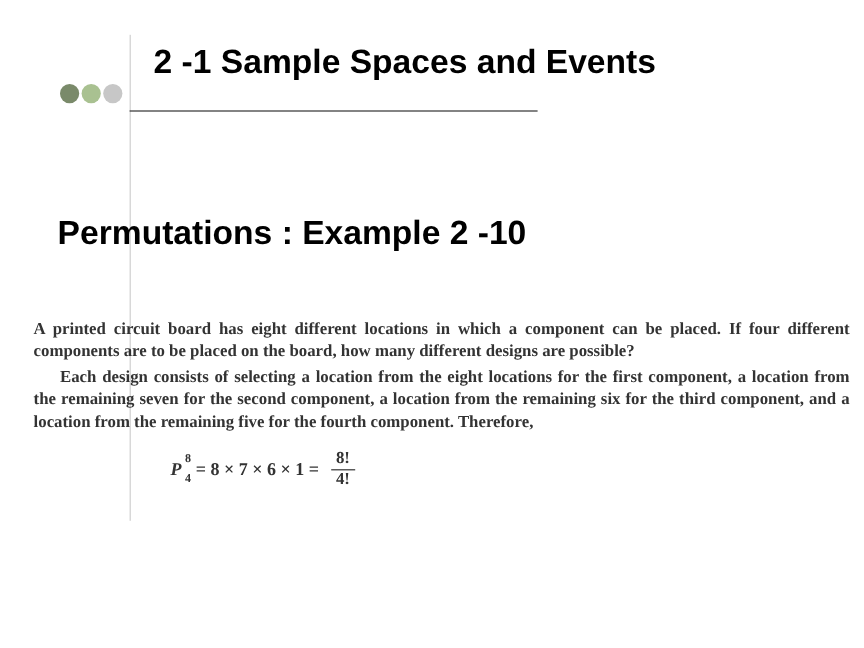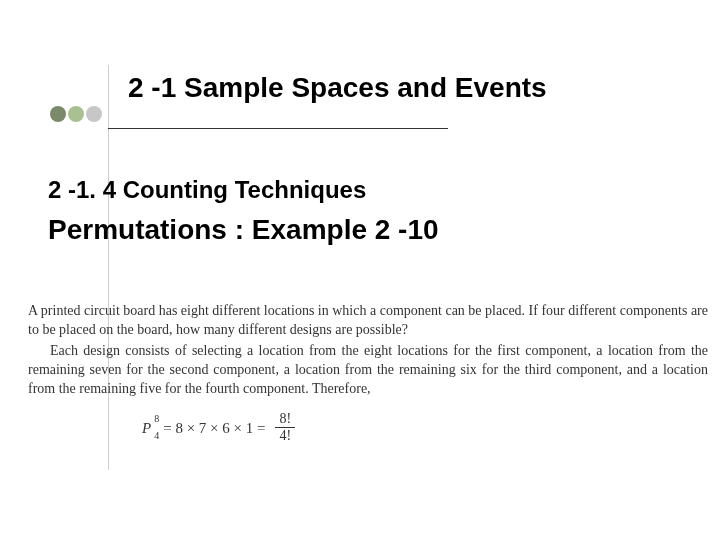--- a/index.html
+++ b/index.html
@@ -9,21 +9,20 @@
     height: 540px;
     background: #ffffff;
     font-family: Arial, Helvetica, sans-serif;
     color: #000;
     overflow: hidden;
   }
   .slide {
     position: relative;
     width: 720px;
     height: 463px;
-    margin-top: 36px;
   }
   .title-row {
     position: absolute;
     top: 34px;
     left: 0;
     width: 720px;
     height: 60px;
   }
   .dots {
     position: absolute;
@@ -81,20 +80,21 @@
   .body {
     position: absolute;
     left: 28px;
     top: 266px;
     width: 680px;
     font-family: "Times New Roman", Times, serif;
     font-size: 14px;
     line-height: 1.35;
     color: #333;
     text-align: justify;
+    font-weight: bold;
   }
   .body p {
     margin: 0 0 2px 0;
   }
   .indent {
     text-indent: 22px;
   }
   .formula-row {
     margin-top: 14px;
     display: flex;
@@ -158,21 +158,20 @@
     <div class="dots">
       <div class="dot dot1"></div>
       <div class="dot dot2"></div>
       <div class="dot dot3"></div>
     </div>
     <div class="title">2 -1 Sample Spaces and Events</div>
   </div>
 
   <div class="rule"></div>
 
-  <div class="subsection">2 -1. 4 Counting Techniques</div>
   <div class="subhead">Permutations : Example 2 -10</div>
 
   <div class="body">
     <p>A printed circuit board has eight different locations in which a component can be placed. If four different components are to be placed on the board, how many different designs are possible?</p>
     <p class="indent">Each design consists of selecting a location from the eight locations for the first component, a location from the remaining seven for the second component, a location from the remaining six for the third component, and a location from the remaining five for the fourth component. Therefore,</p>
 
     <div class="formula-row">
       <span class="perm">
         <span>P</span>
         <span class="sup">8</span>

